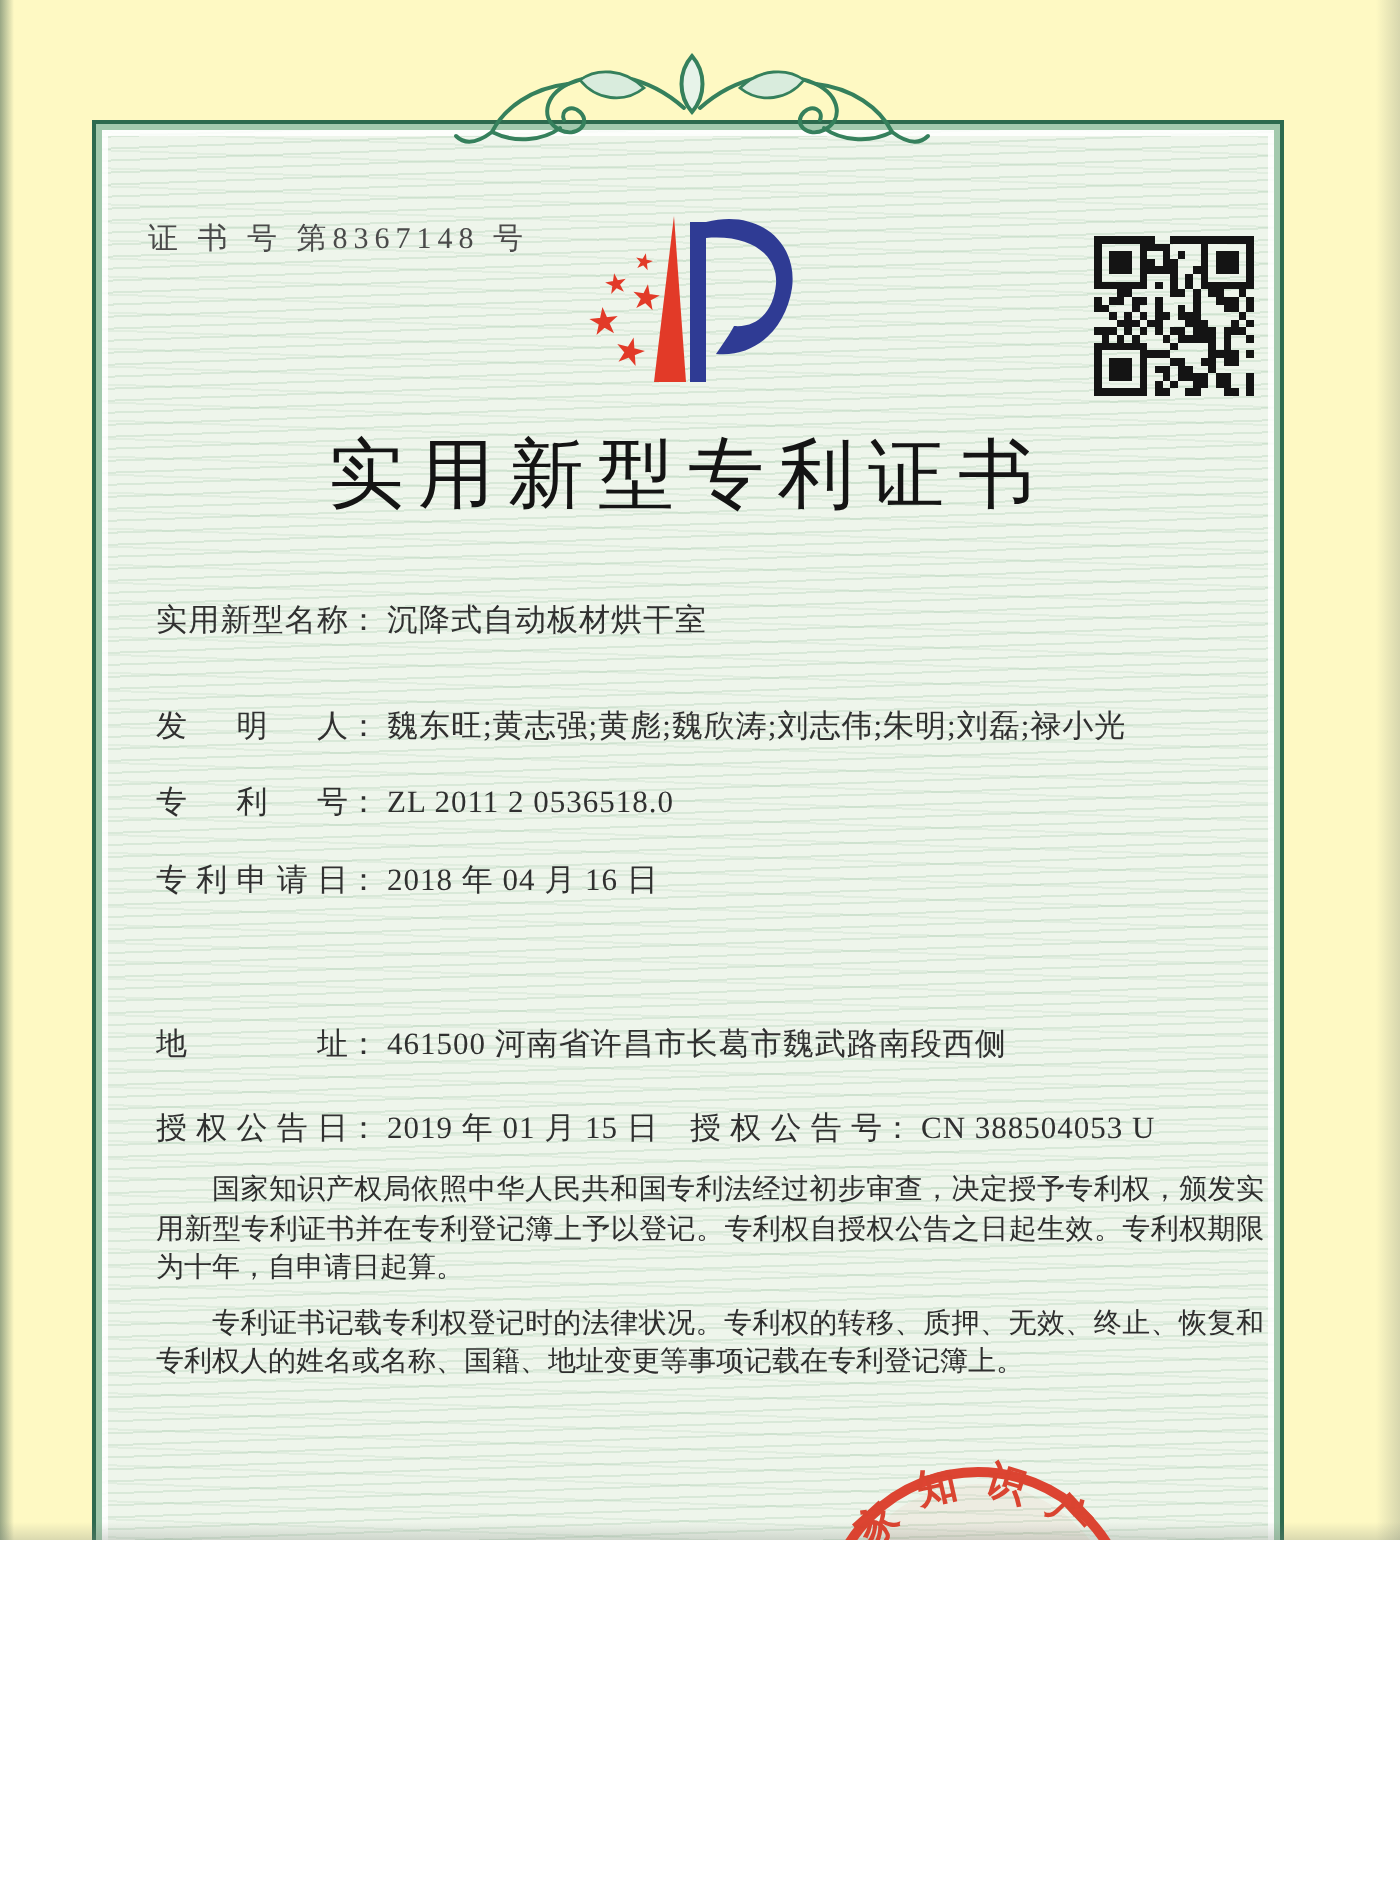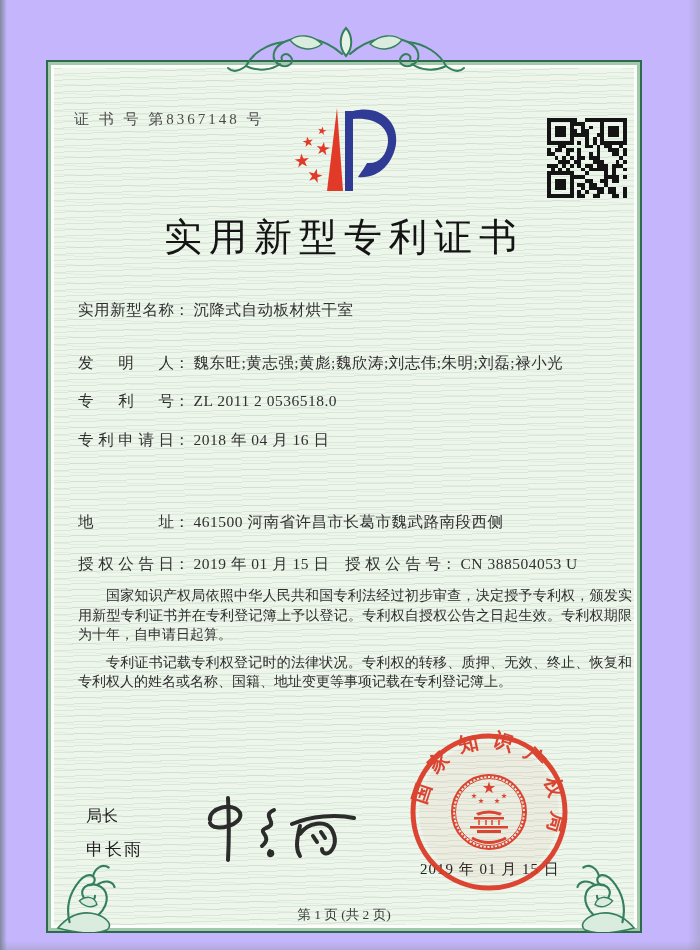--- a/index.html
+++ b/index.html
@@ -1,16 +1,16 @@
 <!DOCTYPE html>
 <html><head>
 <meta charset="utf-8">
 <style>
   html,body{margin:0;padding:0;background:#ffffff;}
-  .page{position:relative;width:700px;height:950px;background:#c4b5fd;overflow:hidden;
+  .page{position:relative;width:700px;height:770px;background:#fef9c3;overflow:hidden;
         font-family:"Liberation Serif","DejaVu Serif",serif;color:#2a2a2a;}
   .edge-left{position:absolute;left:0;top:0;bottom:0;width:7px;
         background:linear-gradient(90deg,rgba(70,100,82,.55),rgba(70,100,82,0));}
   .edge-right{position:absolute;right:0;top:0;bottom:0;width:12px;
         background:linear-gradient(270deg,rgba(125,135,125,.30),rgba(125,135,125,0));}
   .edge-bottom{position:absolute;left:0;right:0;bottom:0;height:9px;
         background:linear-gradient(0deg,rgba(125,135,125,.28),rgba(125,135,125,0));}
 
   .frame{position:absolute;left:46px;top:60px;width:596px;height:873px;box-sizing:border-box;
         border:2px solid #2d6a4e;

